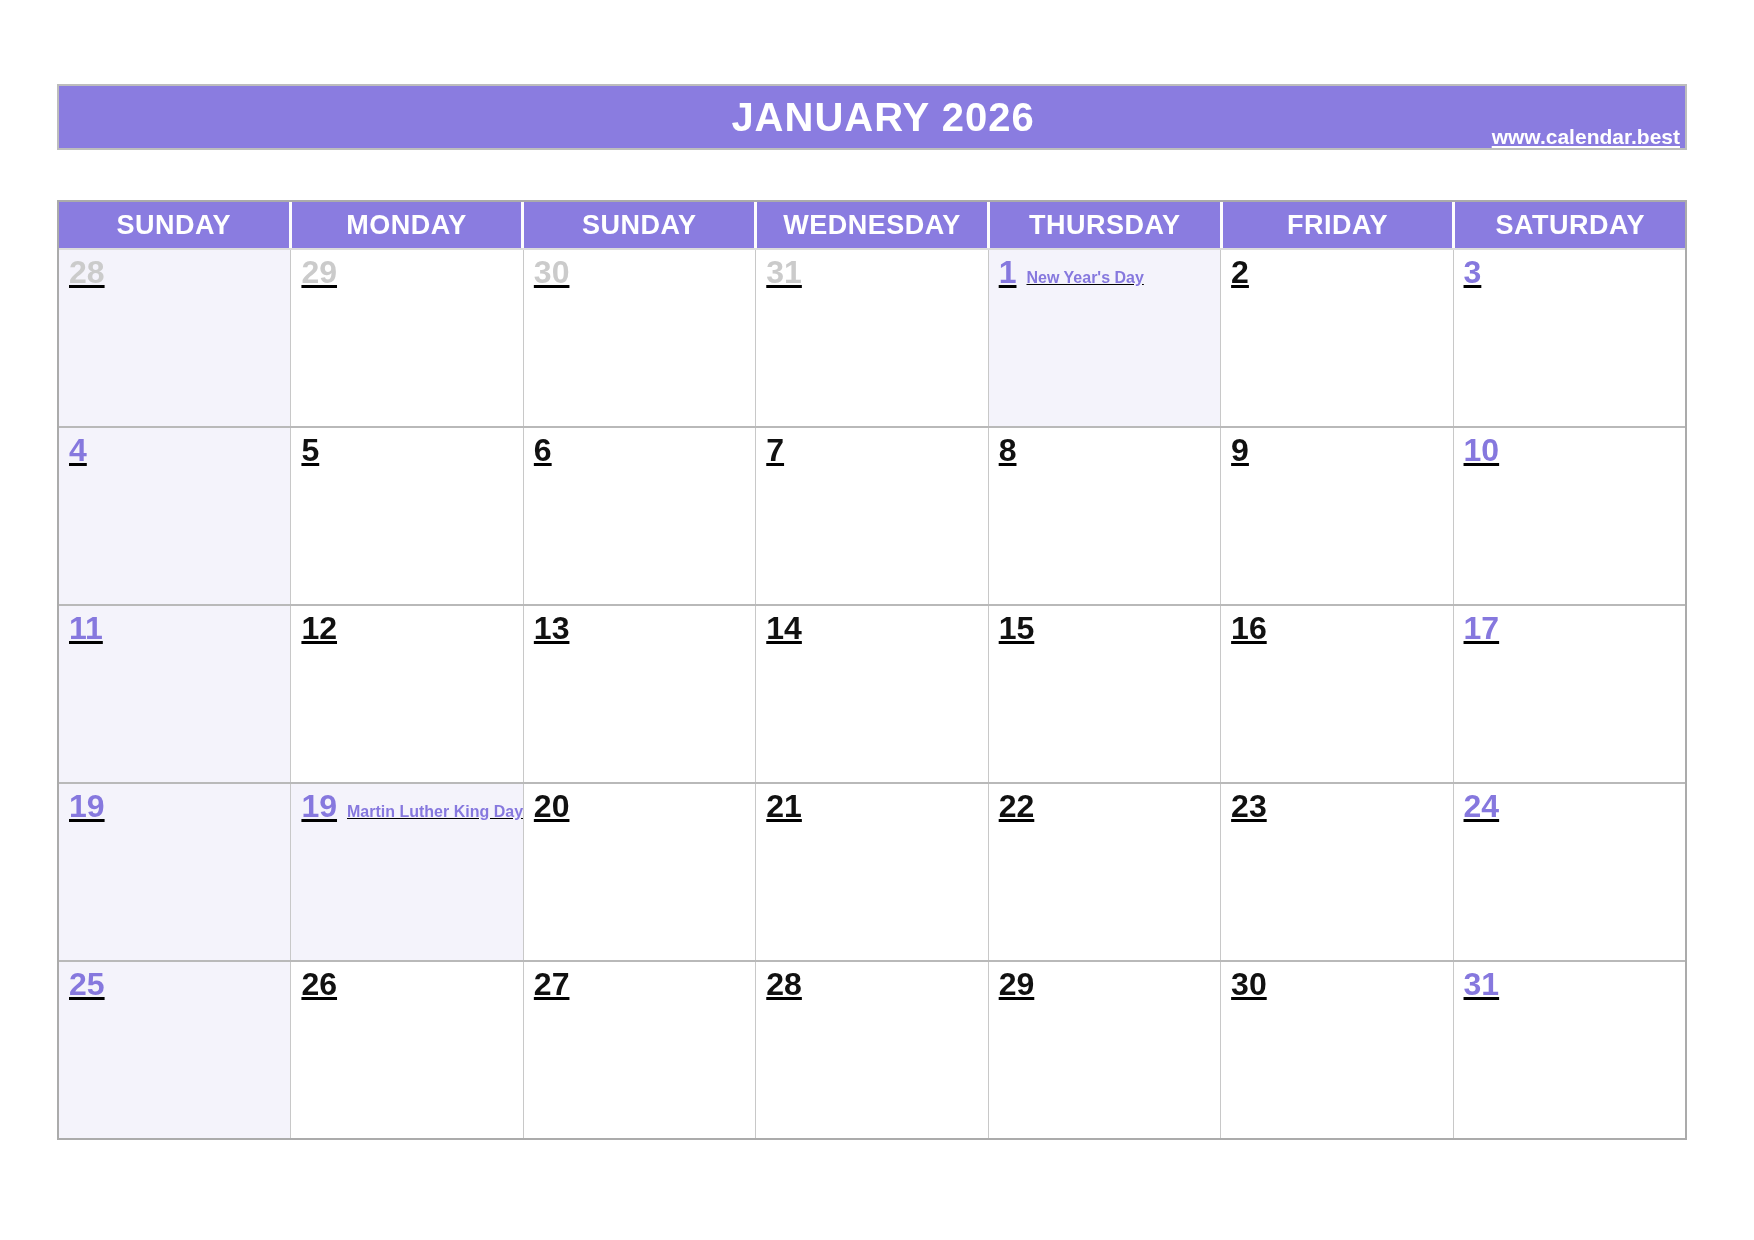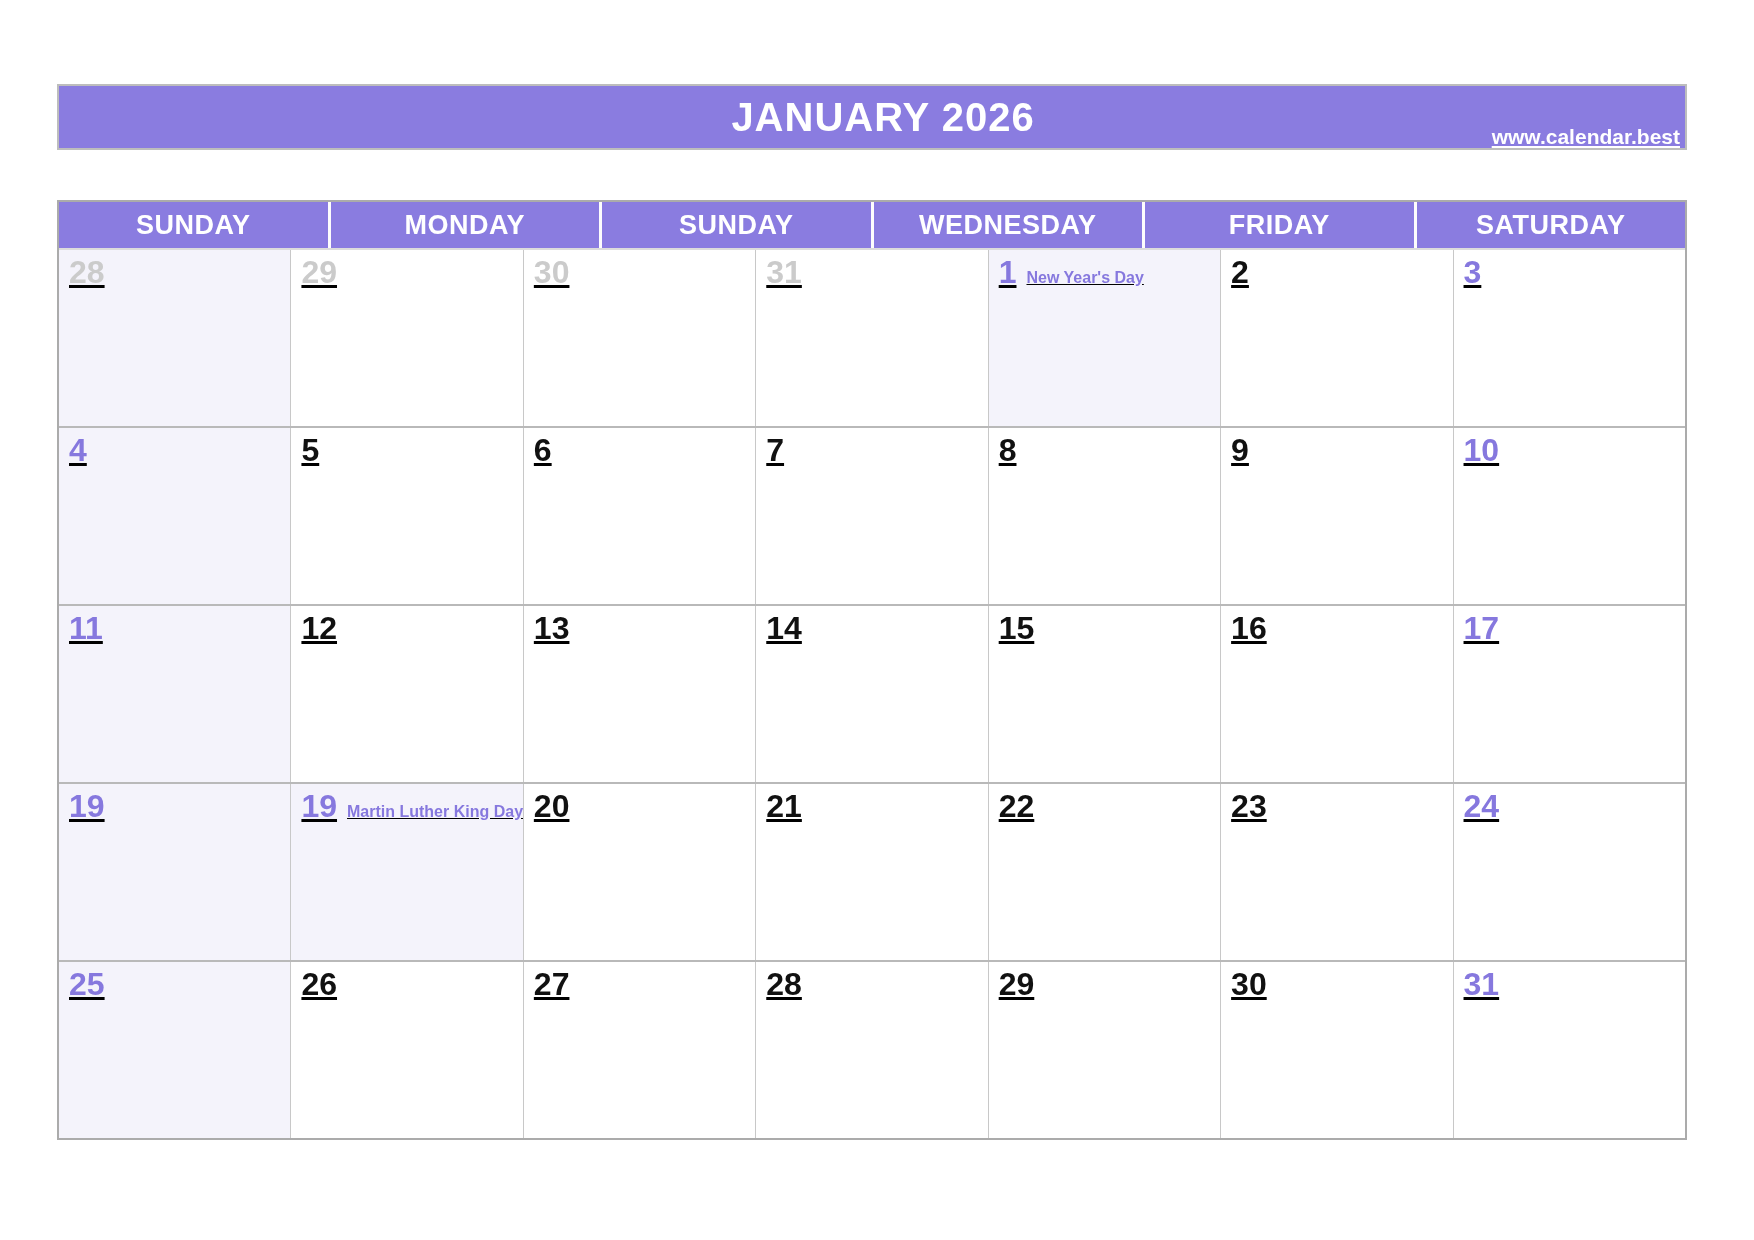--- a/index.html
+++ b/index.html
@@ -114,20 +114,21 @@
   <div class="banner-title">JANUARY 2026</div>
   <a class="site-link">www.calendar.best</a>
 </div>
 
 <div class="calendar">
   <div class="weekday-row">
     <div class="weekday-cell">SUNDAY</div>
     <div class="weekday-cell">MONDAY</div>
     <div class="weekday-cell">SUNDAY</div>
     <div class="weekday-cell">WEDNESDAY</div>
+    <div class="weekday-cell">THURSDAY</div>
     <div class="weekday-cell">FRIDAY</div>
     <div class="weekday-cell">SATURDAY</div>
   </div>
   <div id="calendar-grid">
       <div class="week-row">
         <div class="day-cell prev-month sunday-col">
           <span class="day-number">28</span>
         </div>
         <div class="day-cell prev-month">
           <span class="day-number">29</span>

